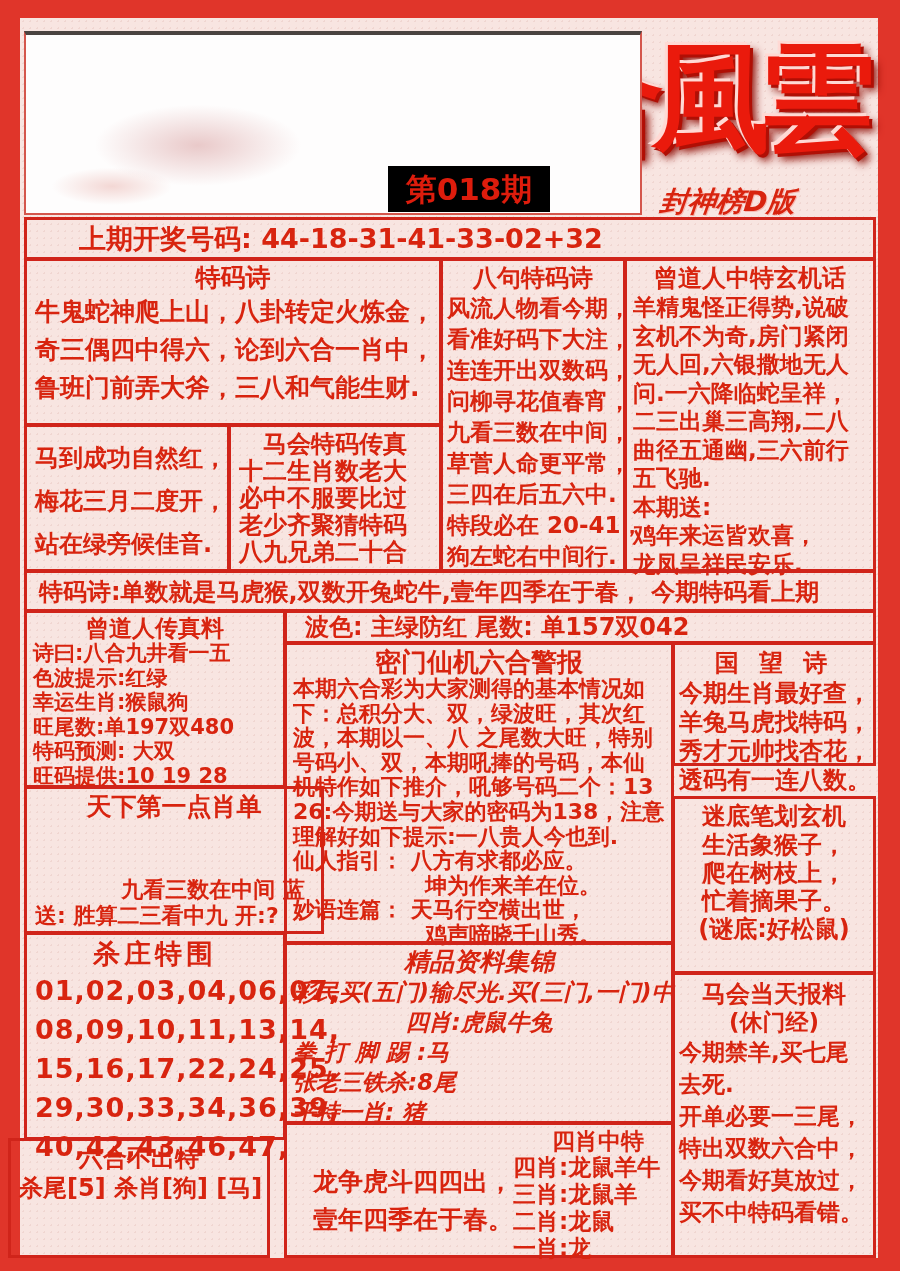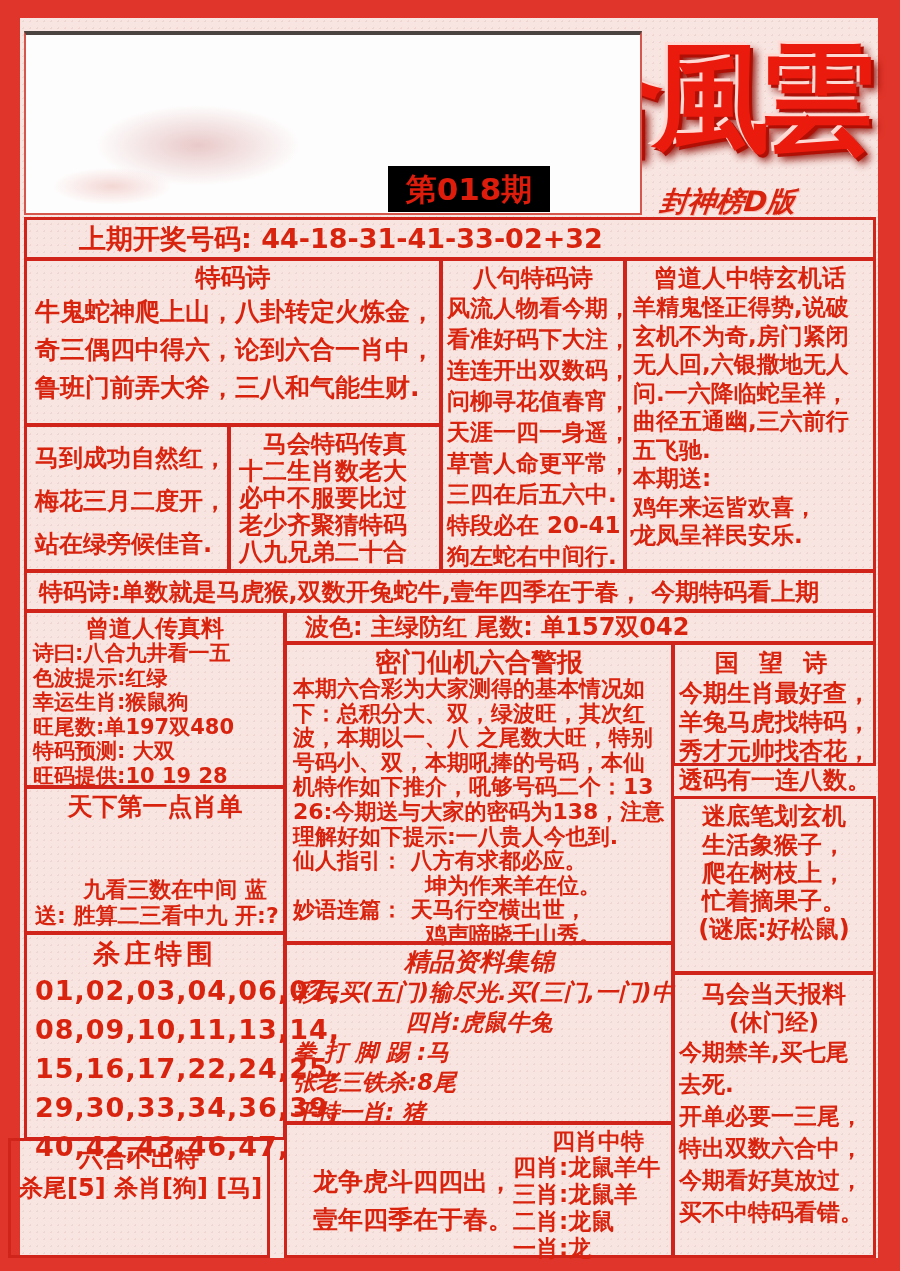--- a/index.html
+++ b/index.html
@@ -36,21 +36,21 @@
   .b-temashi .bt{font-size:25px;line-height:30px;}
   .b-madao{left:24px;top:424px;width:206px;height:148px;font-size:24px;line-height:43px;padding-top:10px;}
   .b-machz{left:228px;top:424px;width:214px;height:148px;font-size:24px;line-height:27px;padding-top:4px;}
   .b-baju{left:440px;top:258px;width:186px;height:314px;font-size:23px;line-height:31px;padding:2px 4px;}
   .b-baju .bt{font-size:24px;line-height:30px;}
   .b-zengxj{left:624px;top:258px;width:252px;height:314px;font-size:23px;line-height:28.5px;padding:2px 6px;}
   .b-zengxj .bt{font-size:24px;line-height:30px;}
   .strip{left:24px;top:570px;width:852px;height:42px;font-size:24px;line-height:34px;padding-left:12px;}
   .b-zengcz{left:24px;top:610px;width:262px;height:178px;font-size:21px;line-height:24.5px;padding:2px 6px;}
   .b-zengcz .bt{font-size:23px;line-height:26px;}
-  .b-tianxia{left:24px;top:786px;width:262px;height:148px;font-size:22px;line-height:26px;}
+  .b-tianxia{left:24px;top:786px;width:300px;height:148px;font-size:22px;line-height:26px;}
   .b-tianxia .bt{font-size:25px;line-height:32px;}
   .b-tianxia .gap{height:54px;}
   .b-shazh{left:24px;top:932px;width:262px;height:208px;font-size:27px;line-height:39px;letter-spacing:1px;}
   .b-shazh .bt{font-size:27px;line-height:34px;letter-spacing:4px;}
   .b-liuhe{left:8px;top:1138px;width:262px;height:120px;font-size:24px;line-height:30px;text-align:center;}
   .bose{left:284px;top:610px;width:592px;height:34px;font-size:24px;line-height:25px;padding-left:18px;}
   .b-mimen{left:284px;top:642px;width:390px;height:302px;font-size:22px;line-height:24.6px;padding:2px 6px;}
   .b-mimen .bt{font-size:26px;line-height:30px;}
   .b-mimen .ind{padding-left:132px;}
   .b-jingpin{left:284px;top:942px;width:390px;height:182px;font-size:23px;line-height:30px;padding:2px 6px;font-style:italic;}
@@ -103,33 +103,34 @@
     <div class="ln">老少齐聚猜特码</div>
     <div class="ln">八九兄弟二十合</div>
   </div>
 
   <div class="box b-baju">
     <div class="bt">八句特码诗</div>
     <div class="ln">风流人物看今期，</div>
     <div class="ln">看准好码下大注，</div>
     <div class="ln">连连开出双数码，</div>
     <div class="ln">问柳寻花值春宵，</div>
-    <div class="ln">天涯一四一身遥，</div>
+    <div class="ln">九看三数在中间，</div>
     <div class="ln">草菅人命更平常，</div>
     <div class="ln">三四在后五六中.</div>
     <div class="ln">特段必在 20-41，</div>
     <div class="ln">狗左蛇右中间行.</div>
   </div>
 
   <div class="box b-zengxj">
     <div class="bt">曾道人中特玄机话</div>
     <div class="ln">羊精鬼怪正得势,说破</div>
     <div class="ln">玄机不为奇,房门紧闭</div>
     <div class="ln">无人回,六银撒地无人</div>
     <div class="ln">问.一六降临蛇呈祥，</div>
+    <div class="ln">二三出巢三高翔,二八</div>
     <div class="ln">曲径五通幽,三六前行</div>
     <div class="ln">五飞驰.</div>
     <div class="ln">本期送:</div>
     <div class="ln">鸡年来运皆欢喜，</div>
     <div class="ln">龙凤呈祥民安乐.</div>
   </div>
 
   <div class="box strip">
     <span>特码诗:单数就是马虎猴,双数开兔蛇牛,壹年四季在于春， 今期特码看上期</span>
   </div>

